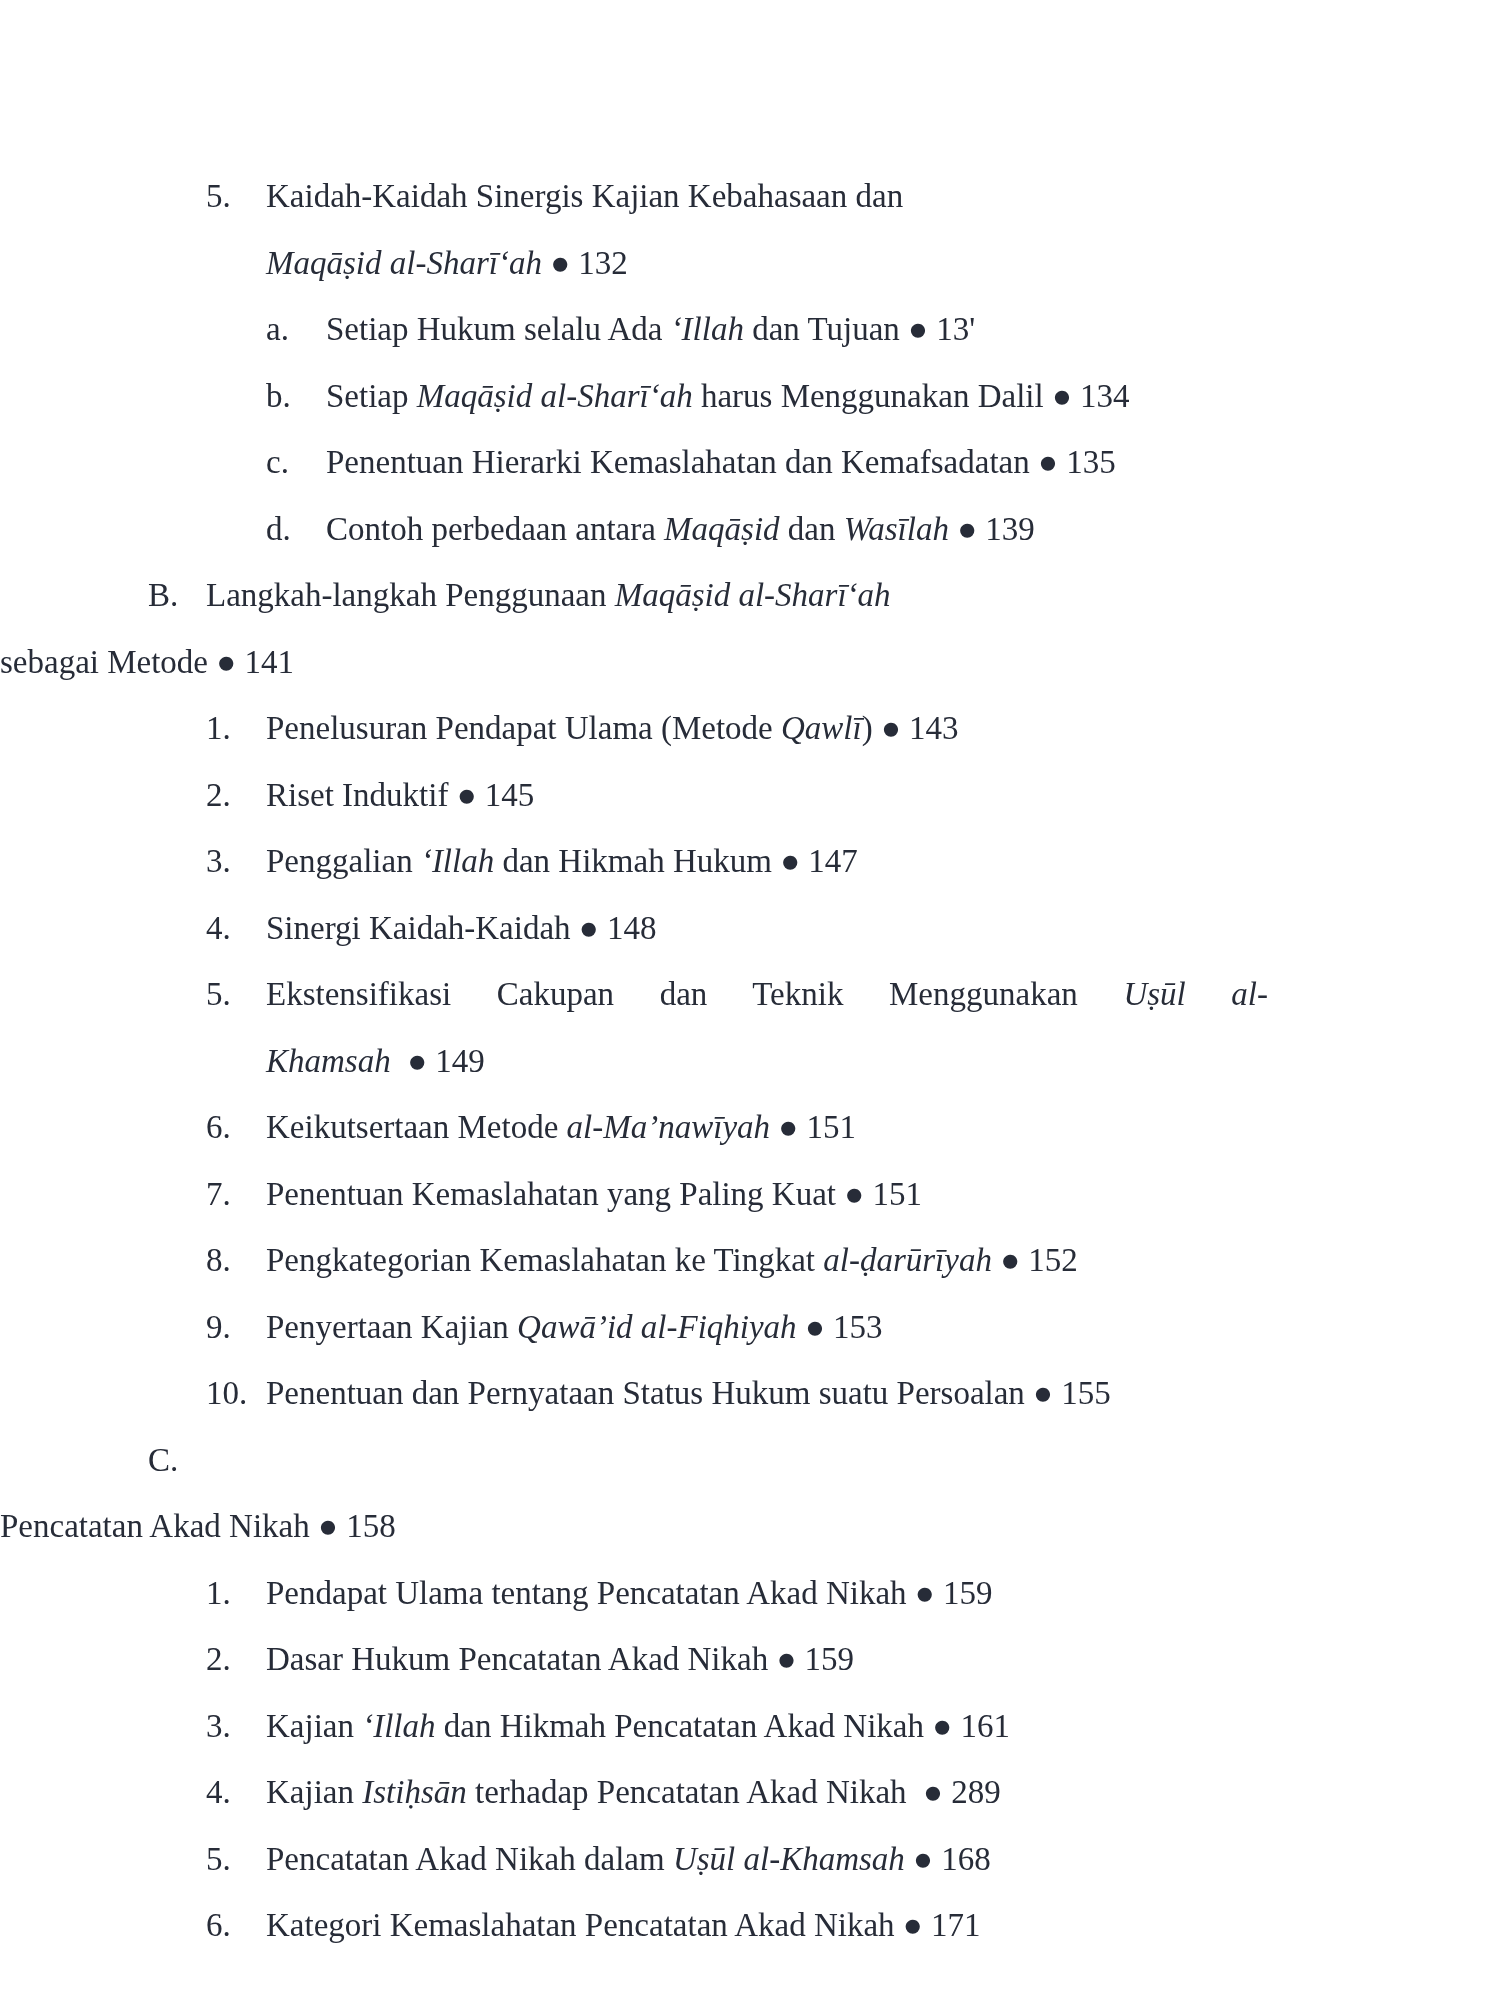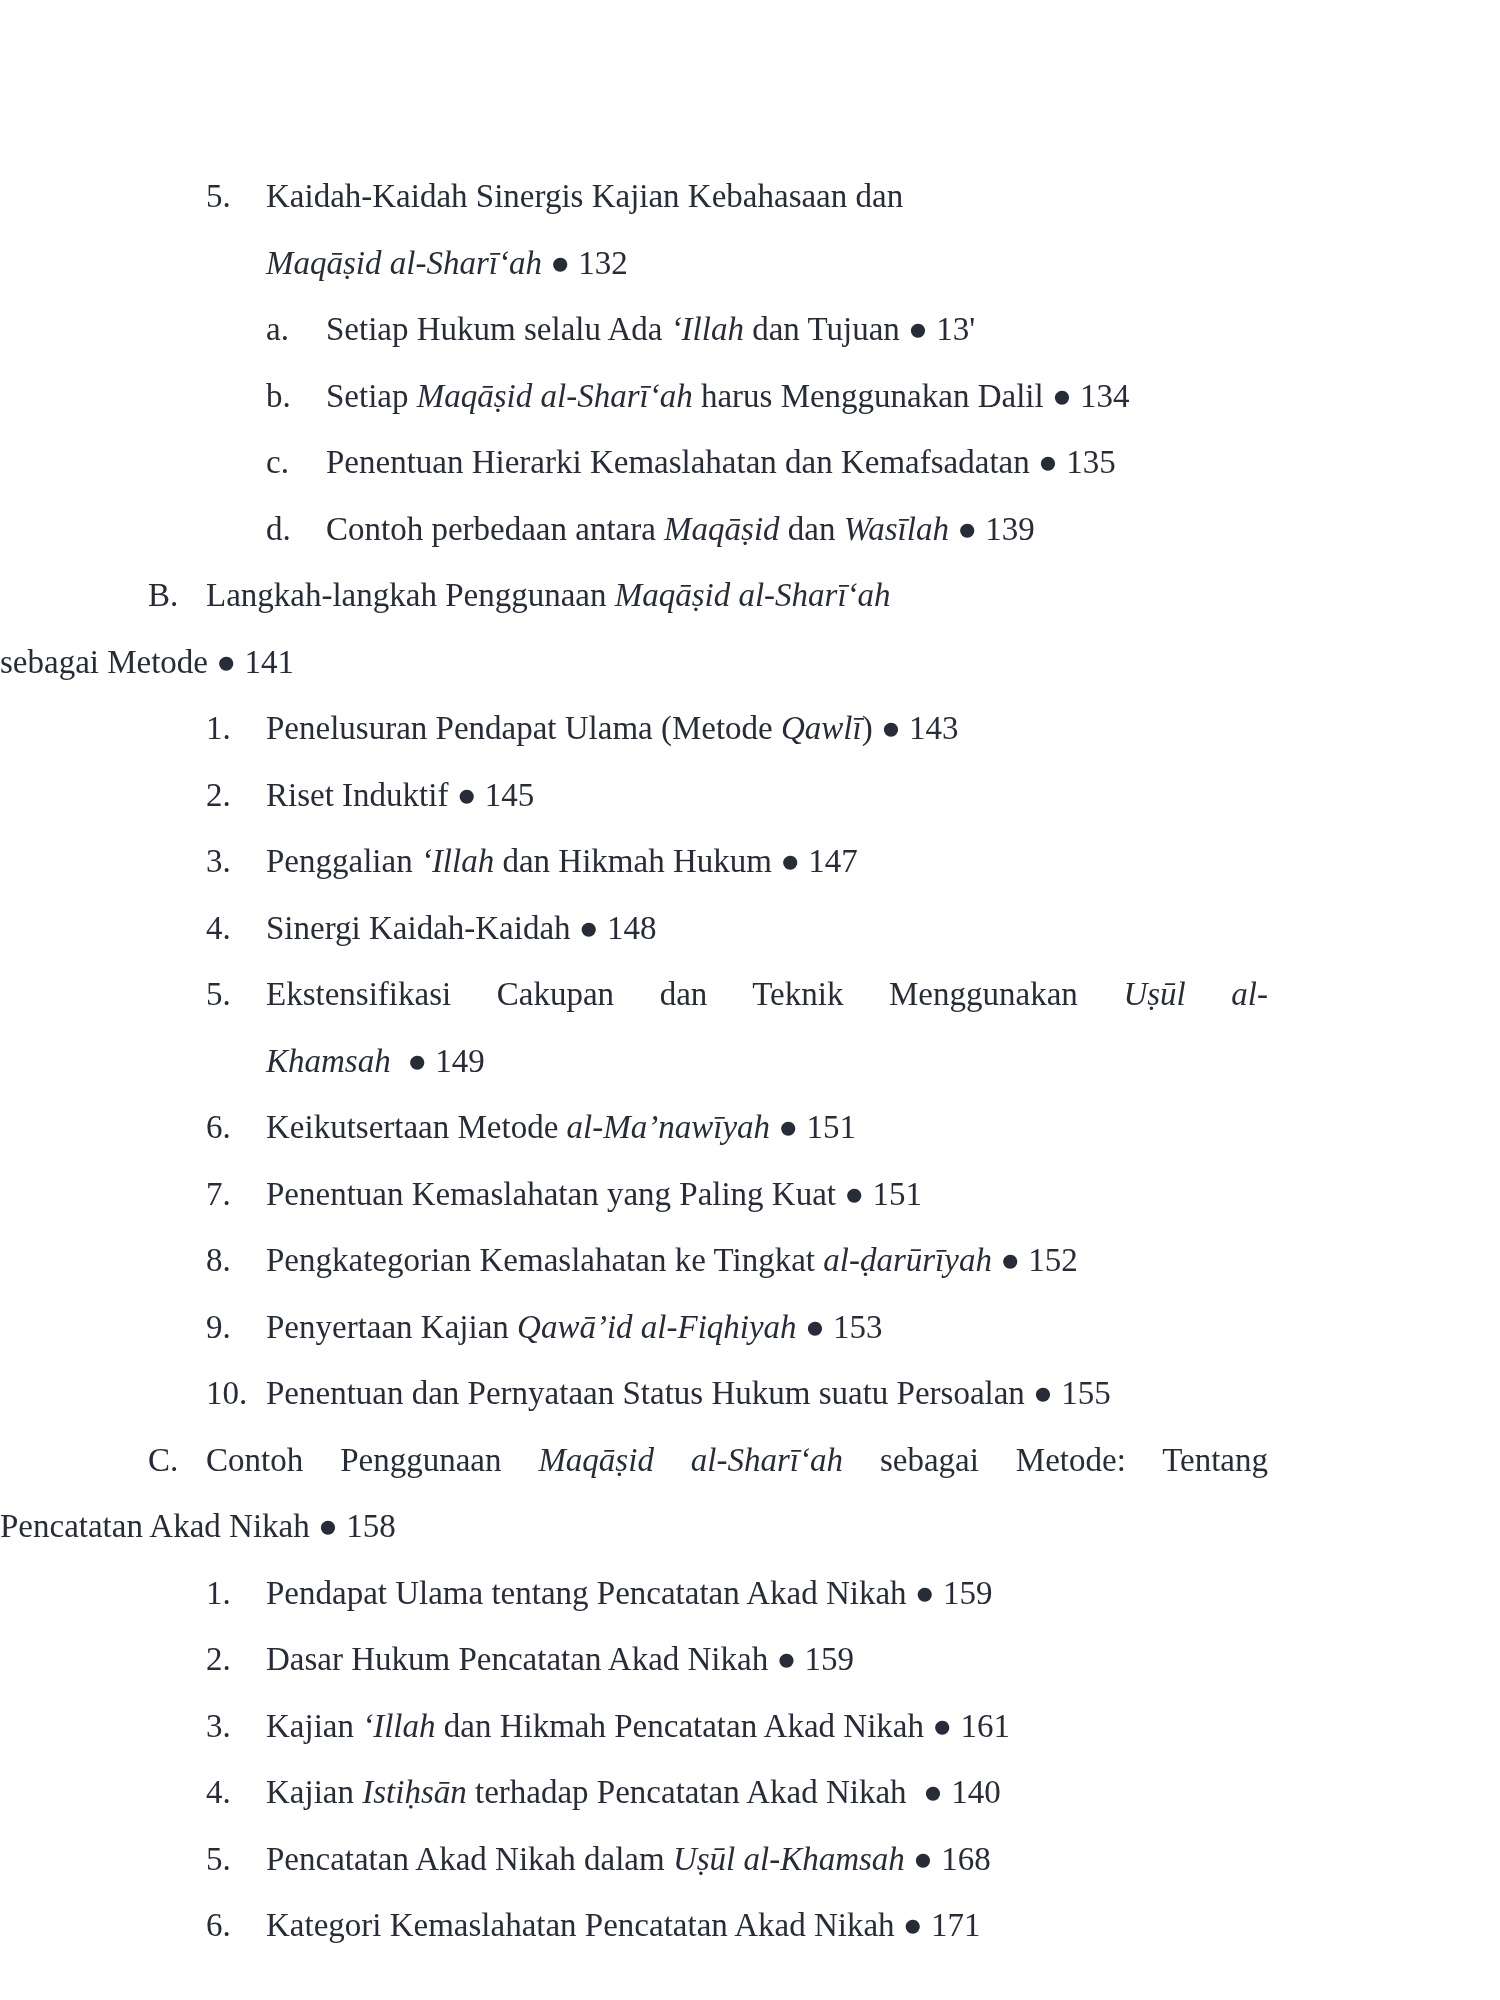--- a/index.html
+++ b/index.html
@@ -127,21 +127,20 @@
       <span class="tx"><span class="seg">Penyertaan Kajian </span><span class="seg it">Qawā’id al-Fiqhiyah</span><span class="seg"> ● 153</span></span>
     </div>
 
     <div class="ln lv1">
       <span class="mk">10.</span>
       <span class="tx"><span class="seg">Penentuan dan Pernyataan Status Hukum suatu Persoalan ● 155</span></span>
     </div>
 
     <div class="ln lv0 just">
       <span class="mk">C.</span>
-      <span class="tx"><span class="seg">Contoh Penggunaan </span><span class="seg it">Maqāṣid al-Sharī‘ah</span><span class="seg"> sebagai Metode: Tentang</span></span>
     </div>
 
     <div class="ln lv0c">
       <span class="tx"><span class="seg">Pencatatan Akad Nikah ● 158</span></span>
     </div>
 
     <div class="ln lv1">
       <span class="mk">1.</span>
       <span class="tx"><span class="seg">Pendapat Ulama tentang Pencatatan Akad Nikah ● 159</span></span>
     </div>
@@ -151,21 +150,21 @@
       <span class="tx"><span class="seg">Dasar Hukum Pencatatan Akad Nikah ● 159</span></span>
     </div>
 
     <div class="ln lv1">
       <span class="mk">3.</span>
       <span class="tx"><span class="seg">Kajian </span><span class="seg it">‘Illah</span><span class="seg"> dan Hikmah Pencatatan Akad Nikah ● 161</span></span>
     </div>
 
     <div class="ln lv1">
       <span class="mk">4.</span>
-      <span class="tx"><span class="seg">Kajian </span><span class="seg it">Istiḥsān</span><span class="seg"> terhadap Pencatatan Akad Nikah ● 140</span></span>
+      <span class="tx"><span class="seg">Kajian </span><span class="seg it">Istiḥsān</span><span class="seg"> terhadap Pencatatan Akad Nikah ● 289</span></span>
     </div>
 
     <div class="ln lv1">
       <span class="mk">5.</span>
       <span class="tx"><span class="seg">Pencatatan Akad Nikah dalam </span><span class="seg it">Uṣūl al-Khamsah</span><span class="seg"> ● 168</span></span>
     </div>
 
     <div class="ln lv1">
       <span class="mk">6.</span>
       <span class="tx"><span class="seg">Kategori Kemaslahatan Pencatatan Akad Nikah ● 171</span></span>

